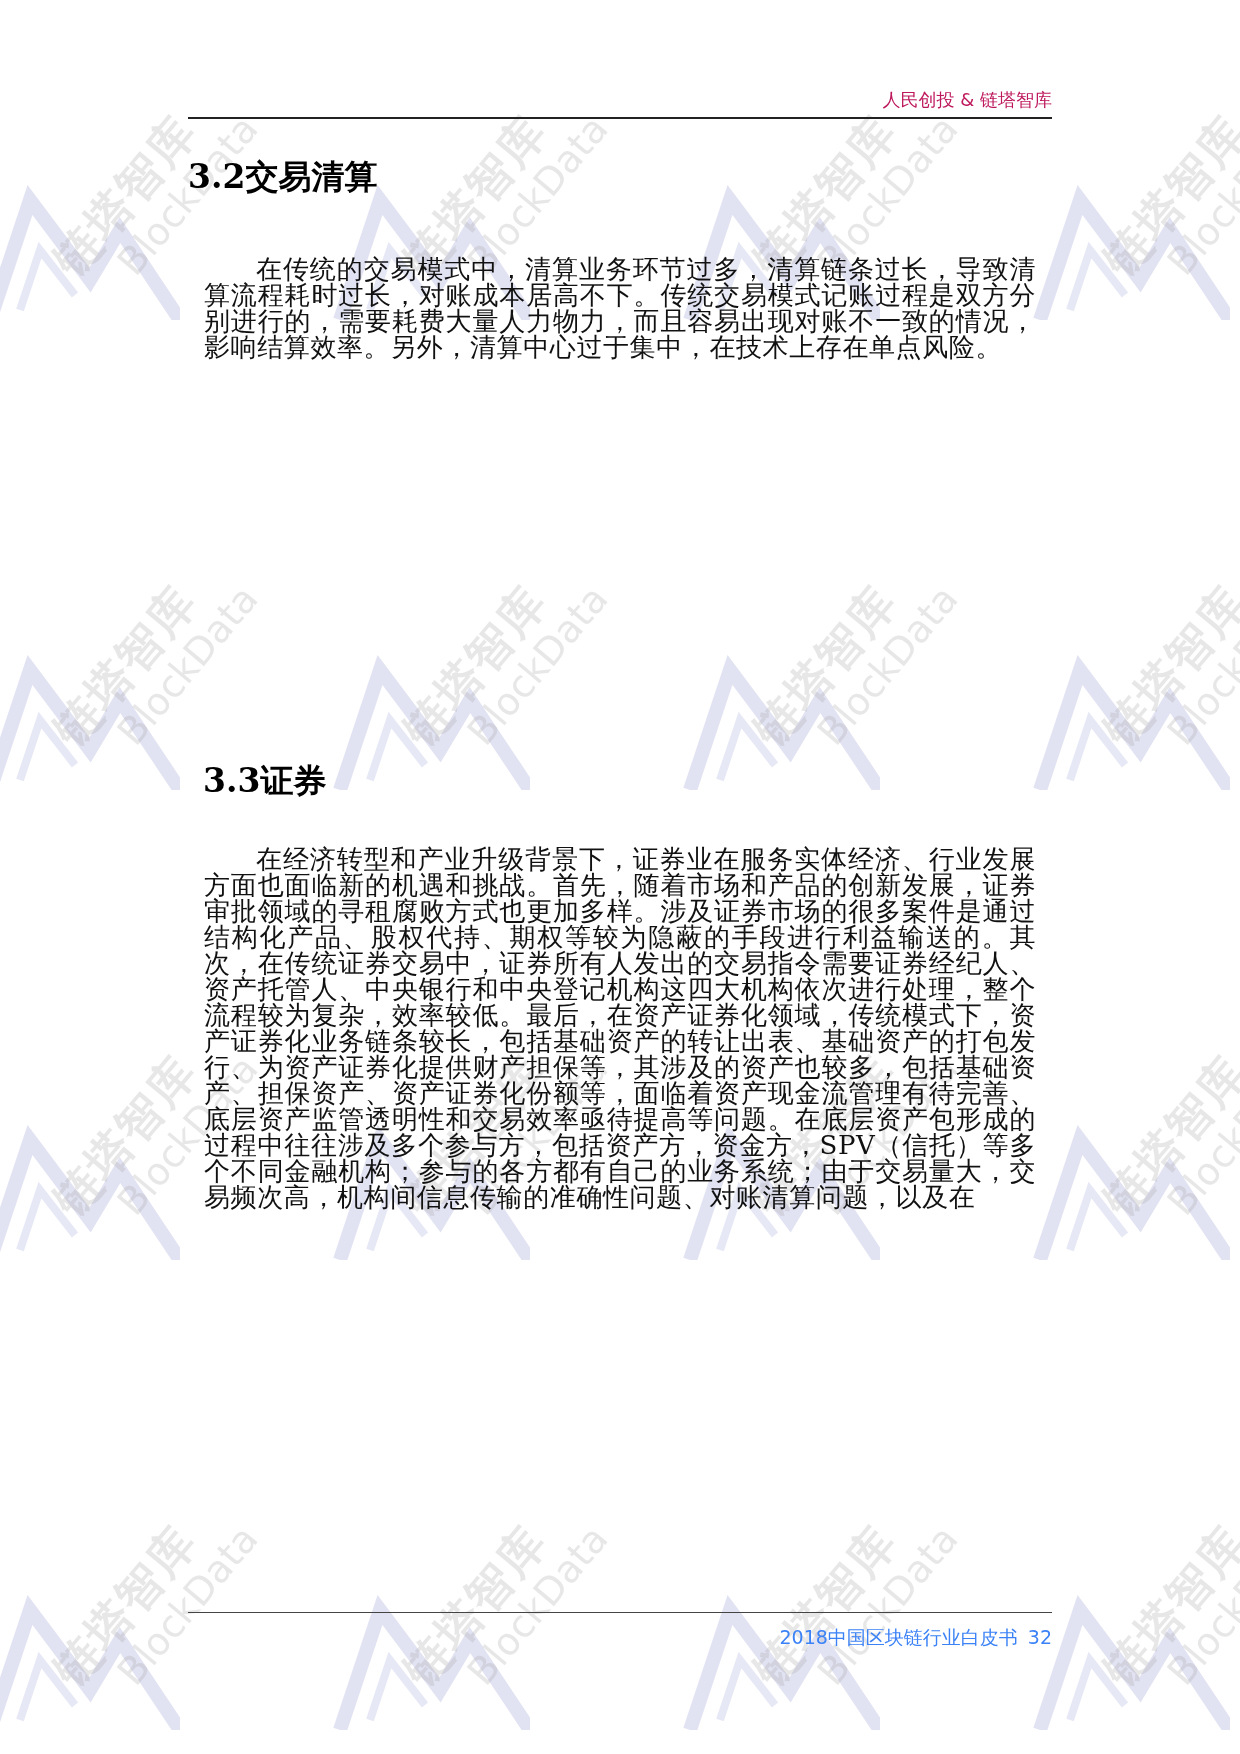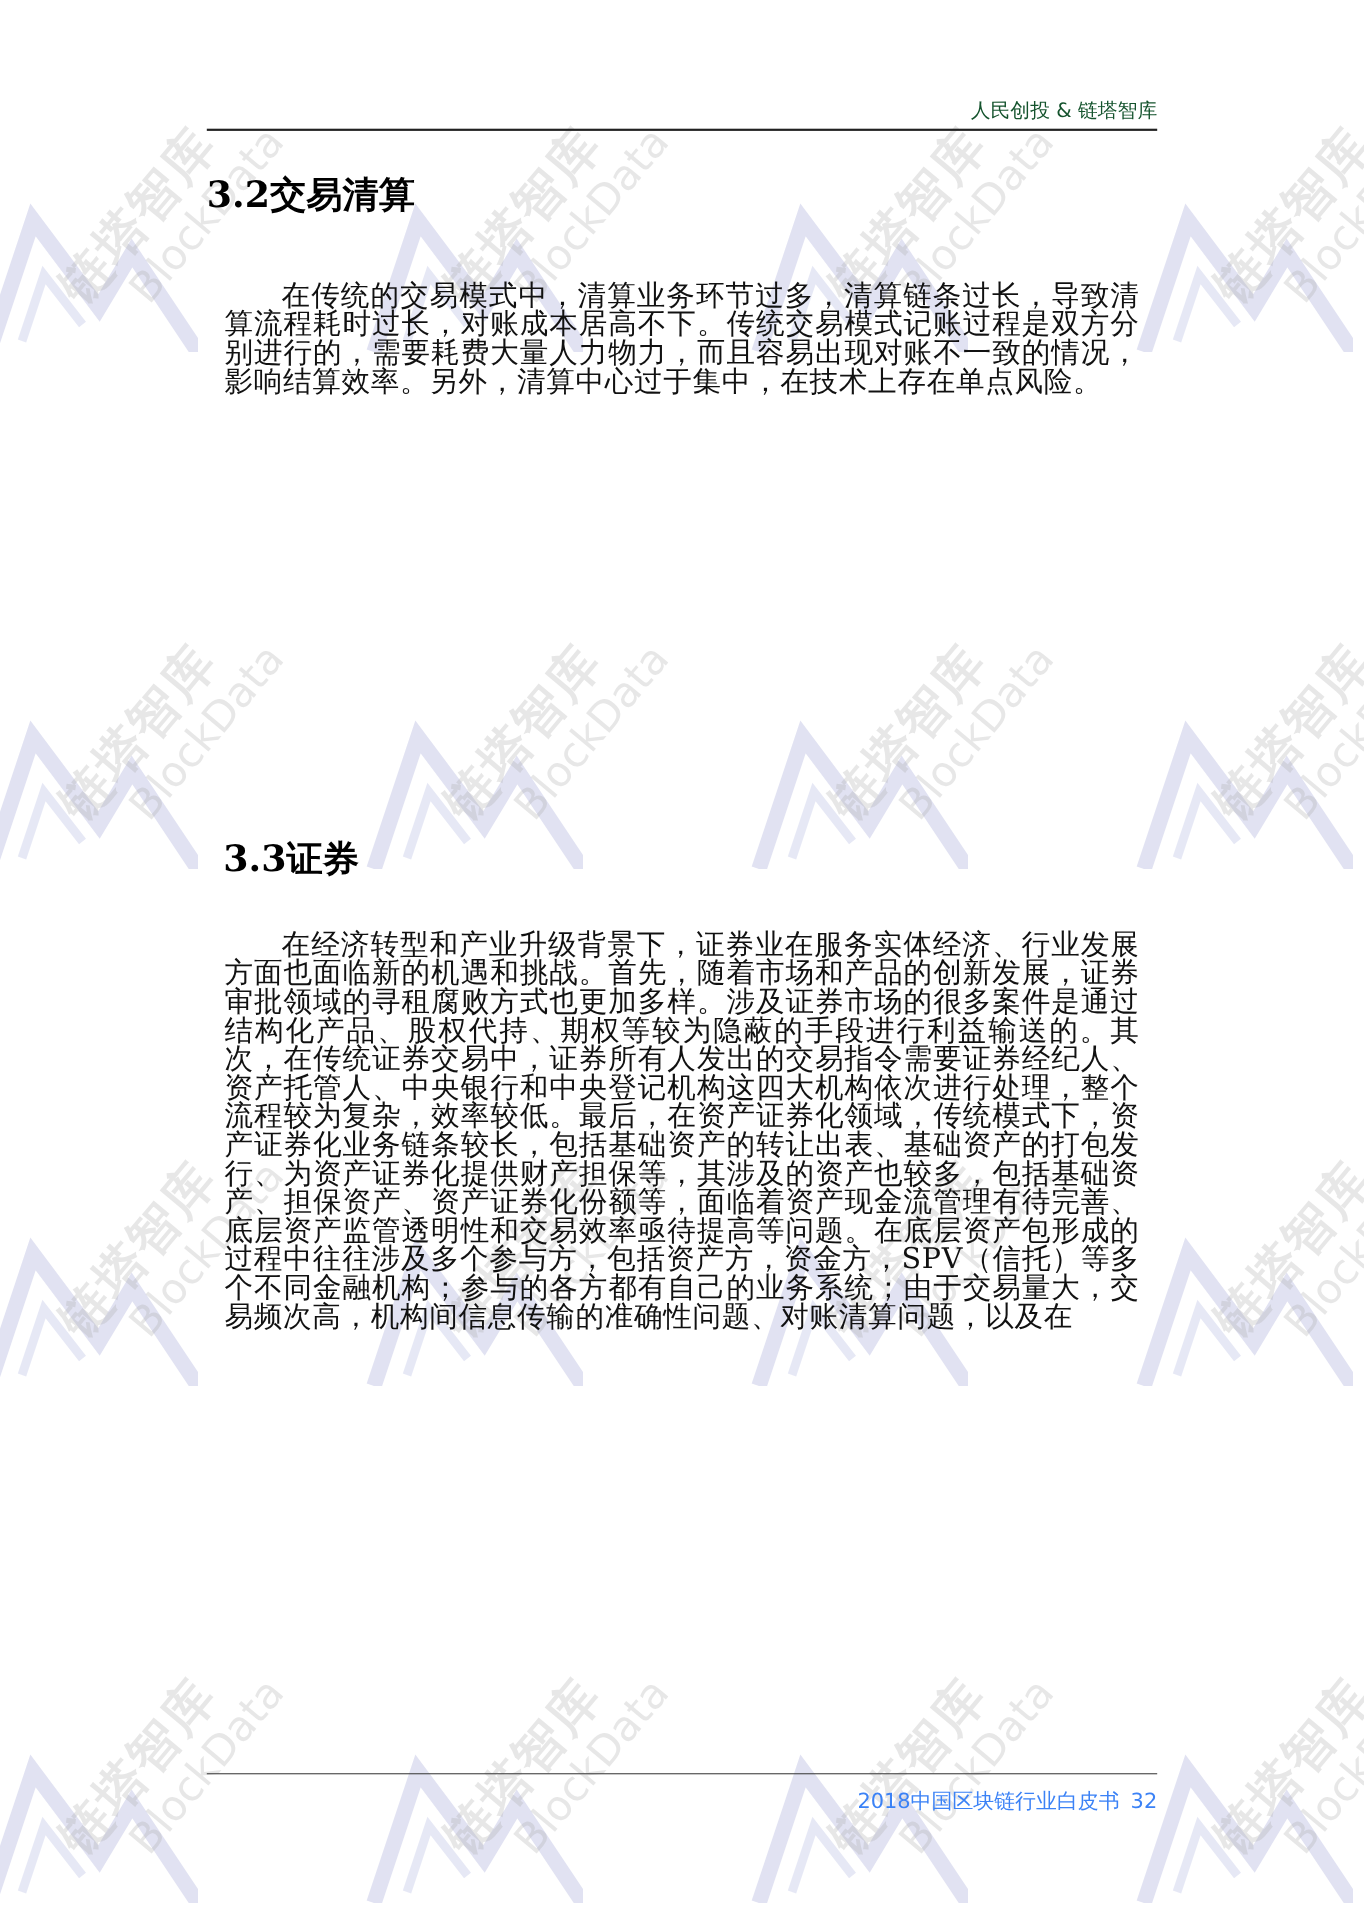--- a/index.html
+++ b/index.html
@@ -69,21 +69,21 @@
       top: 88px;
       width: 864px;
       height: 30px;
     }
     .header-text {
       position: absolute;
       right: 0;
       top: 0;
       font-family: "DejaVu Sans", "Liberation Sans", sans-serif;
       font-size: 18px;
-      color: #14532d;
+      color: #be185d;
     }
     .header-rule {
       position: absolute;
       left: 188px;
       top: 117px;
       width: 864px;
       height: 1.5px;
       background: #222222;
     }
 

